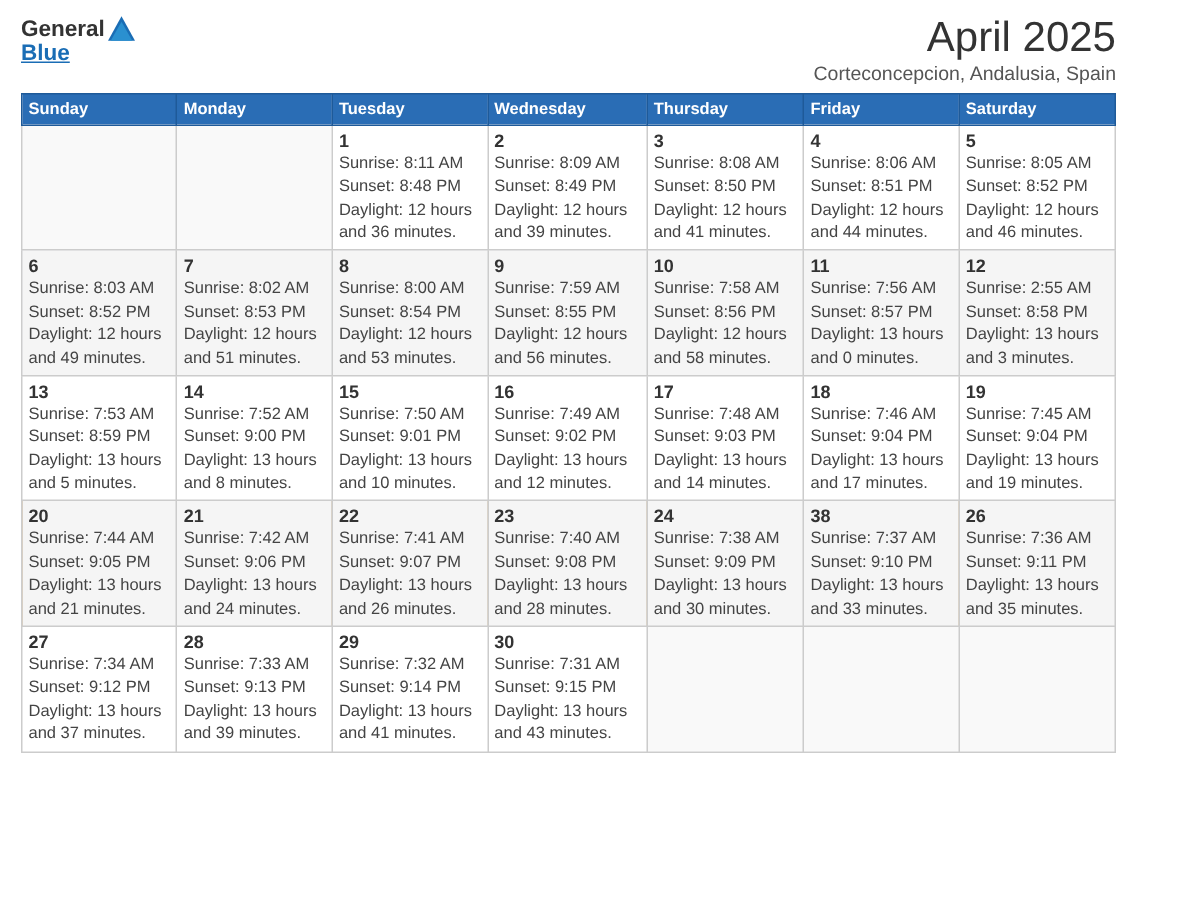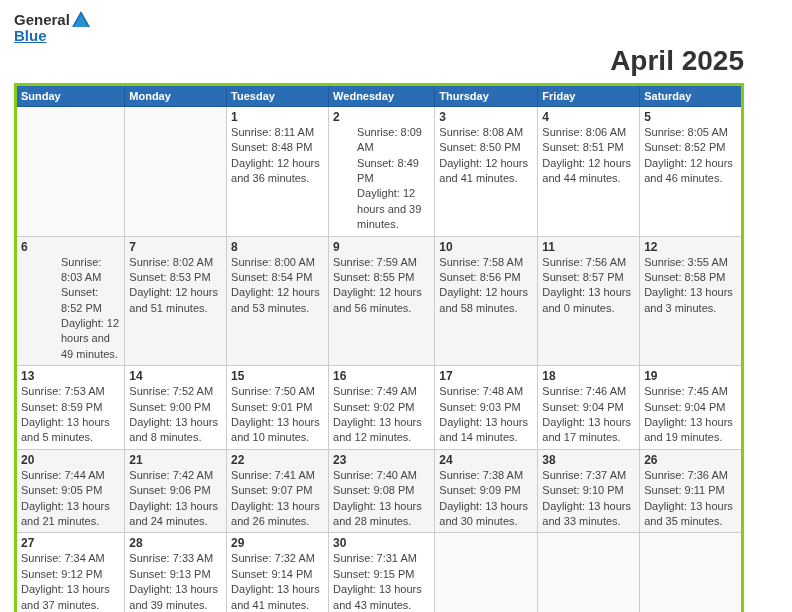--- a/index.html
+++ b/index.html
@@ -39,33 +39,32 @@
     }
     .logo-icon {
       width: 18px;
       height: 18px;
     }
     .title-block {
       text-align: right;
     }
     .calendar-title {
       font-size: 28px;
-      font-weight: bold;
+      font-weight: normal;
       color: #333;
       line-height: 1.1;
-      margin-top: 36px;
     }
     .calendar-subtitle {
       font-size: 13px;
       color: #555;
     }
     .calendar {
       width: 100%;
       border-collapse: collapse;
-      border: 3px solid #84cc16;
+      border: 1px solid #84cc16;
     }
     .calendar th {
       background: #2a6db5;
       color: #fff;
       font-size: 11px;
       font-weight: bold;
       padding: 4px 4px;
       text-align: left;
       border: 1px solid #1e5a99;
     }
@@ -108,20 +107,21 @@
           <svg class="logo-icon" viewBox="0 0 20 18" xmlns="http://www.w3.org/2000/svg">
             <polygon points="10,0 20,18 0,18" fill="#1a6db5"></polygon>
             <polygon points="10,4 18,18 2,18" fill="#2a90d0"></polygon>
           </svg>
         </div>
         <span class="logo-text-blue" style="color:#1a6db5;font-weight:bold;font-size:15px;text-decoration:underline;">Blue</span>
       </div>
     </div>
     <div class="title-block">
       <div class="calendar-title">April 2025</div>
+      <div class="calendar-subtitle">Corteconcepcion, Andalusia, Spain</div>
     </div>
   </div>
 
   <table class="calendar">
     <thead>
       <tr>
 
       <th>Sunday</th>
           <th>Monday</th>
           <th>Tuesday</th>
@@ -136,21 +136,21 @@
           <td class="empty-cell"></td>
           <td class="empty-cell"></td>
           <td>
             <span class="day-num">1</span>
             <div class="day-info" style="white-space: pre-line;">Sunrise: 8:11 AM
 Sunset: 8:48 PM
 Daylight: 12 hours and 36 minutes.</div>
           </td>
           <td>
             <span class="day-num">2</span>
-            <div class="day-info" style="white-space: pre-line; margin-left: 24px;">Sunrise: 8:09 AM
+            <div class="day-info" style="white-space: pre-line;">Sunrise: 8:09 AM
 Sunset: 8:49 PM
 Daylight: 12 hours and 39 minutes.</div>
           </td>
           <td>
             <span class="day-num">3</span>
             <div class="day-info" style="white-space: pre-line;">Sunrise: 8:08 AM
 Sunset: 8:50 PM
 Daylight: 12 hours and 41 minutes.</div>
           </td>
           <td>
@@ -162,21 +162,21 @@
           <td>
             <span class="day-num">5</span>
             <div class="day-info" style="white-space: pre-line;">Sunrise: 8:05 AM
 Sunset: 8:52 PM
 Daylight: 12 hours and 46 minutes.</div>
           </td>
         </tr>
         <tr style="background: rgb(240, 244, 248);">
           <td>
             <span class="day-num">6</span>
-            <div class="day-info" style="white-space: pre-line; margin-left: 40px;">Sunrise: 8:03 AM
+            <div class="day-info" style="white-space: pre-line;">Sunrise: 8:03 AM
 Sunset: 8:52 PM
 Daylight: 12 hours and 49 minutes.</div>
           </td>
           <td>
             <span class="day-num">7</span>
             <div class="day-info" style="white-space: pre-line;">Sunrise: 8:02 AM
 Sunset: 8:53 PM
 Daylight: 12 hours and 51 minutes.</div>
           </td>
           <td>
@@ -198,21 +198,21 @@
 Daylight: 12 hours and 58 minutes.</div>
           </td>
           <td>
             <span class="day-num">11</span>
             <div class="day-info" style="white-space: pre-line;">Sunrise: 7:56 AM
 Sunset: 8:57 PM
 Daylight: 13 hours and 0 minutes.</div>
           </td>
           <td>
             <span class="day-num">12</span>
-            <div class="day-info" style="white-space: pre-line;">Sunrise: 3:55 AM
+            <div class="day-info" style="white-space: pre-line;">Sunrise: 2:55 AM
 Sunset: 8:58 PM
 Daylight: 13 hours and 3 minutes.</div>
           </td>
         </tr>
         <tr>
           <td>
             <span class="day-num">13</span>
             <div class="day-info" style="white-space: pre-line;">Sunrise: 7:53 AM
 Sunset: 8:59 PM
 Daylight: 13 hours and 5 minutes.</div>

